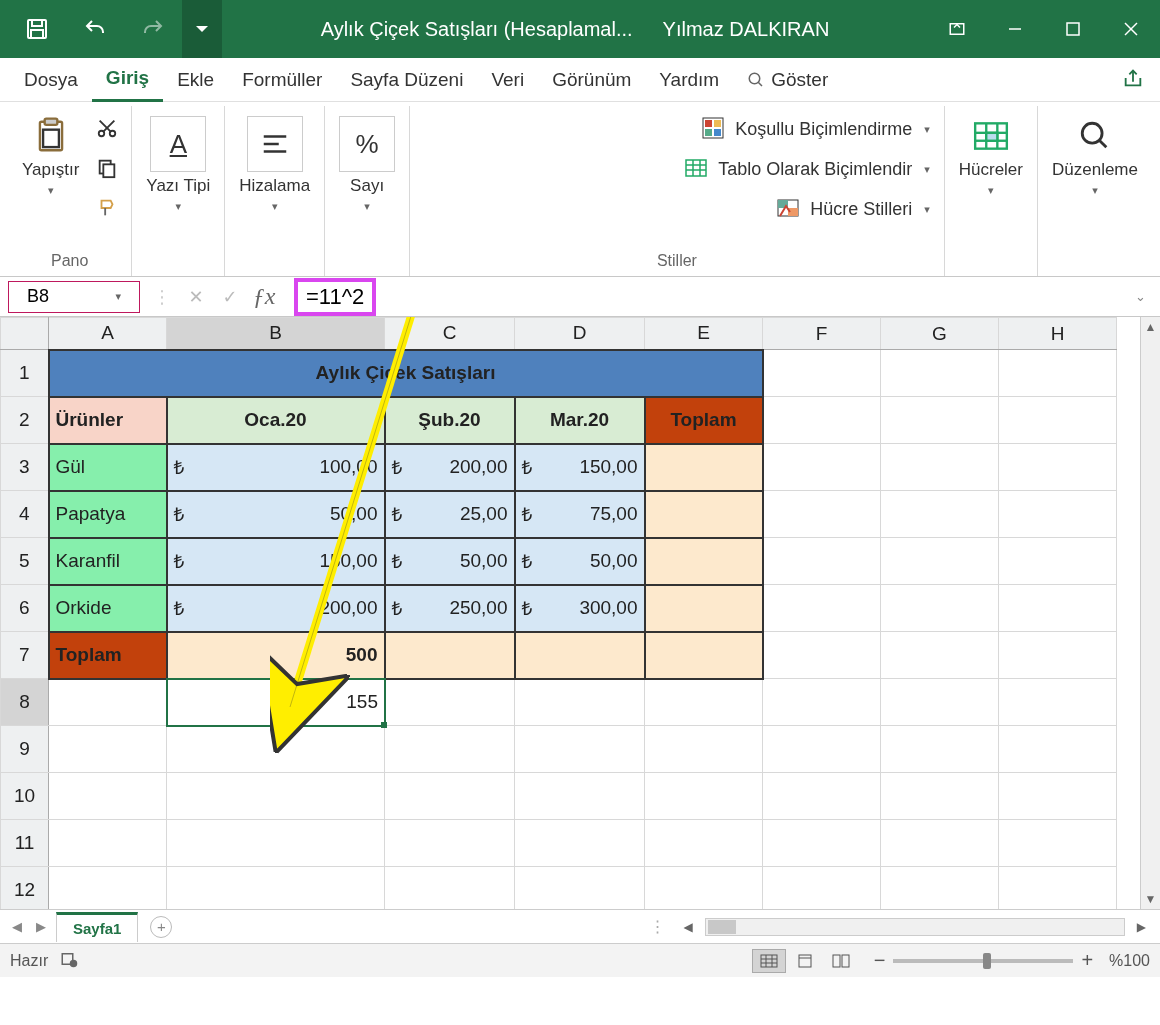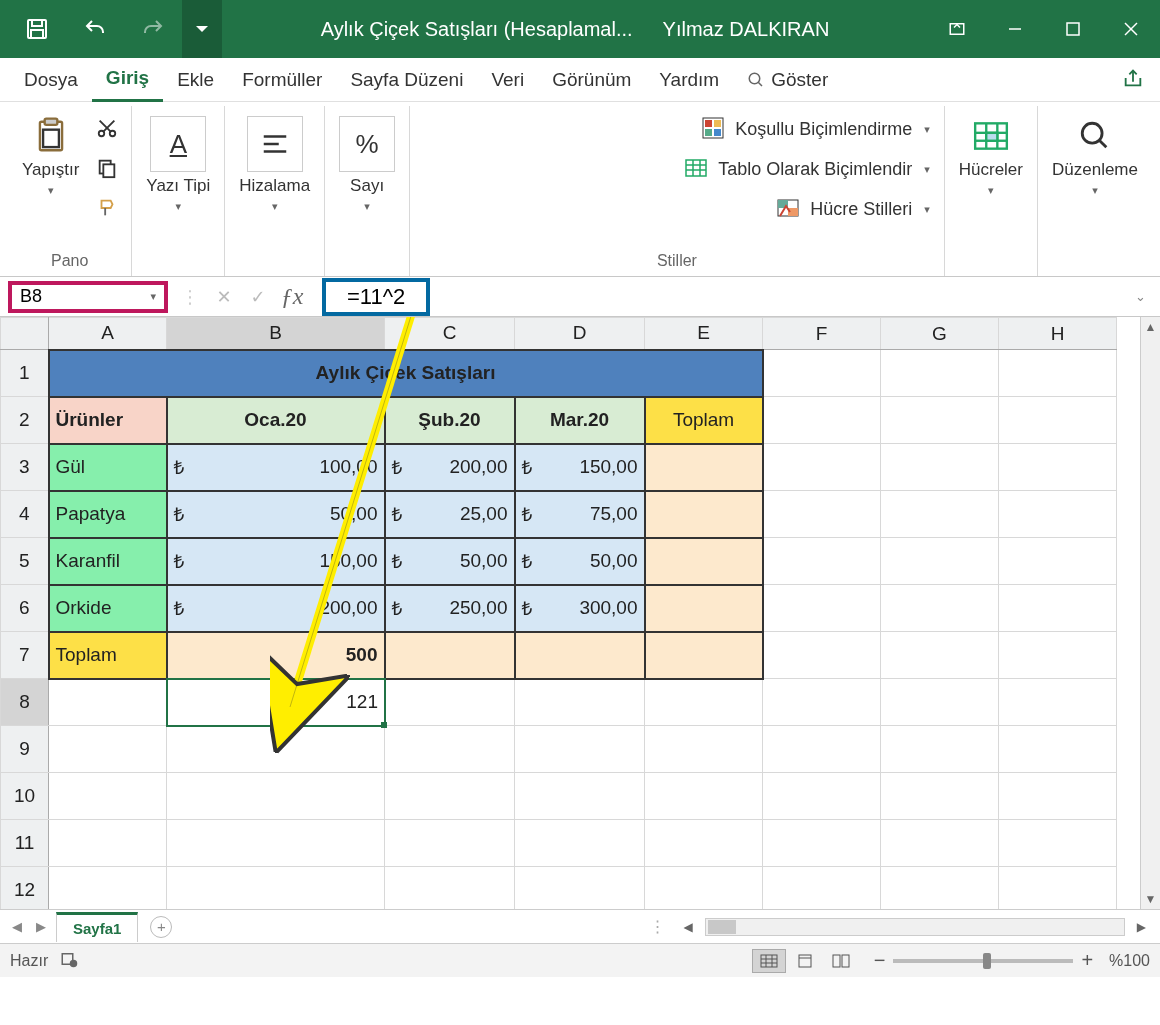--- a/index.html
+++ b/index.html
@@ -33,27 +33,27 @@
 .ribbon-big-btn .caret { font-size: 11px; color: #666; }
 .ribbon-icon-box { width: 56px; height: 56px; border: 1px solid #ccc; display: flex; align-items: center; justify-content: center; font-size: 26px; color: #333; }
 .ribbon-col { display: flex; flex-direction: column; gap: 8px; }
 .ribbon-mini-btn { width: 32px; height: 32px; display: flex; align-items: center; justify-content: center; cursor: pointer; }
 .ribbon-list-item { display: flex; align-items: center; gap: 8px; font-size: 18px; color: #333; padding: 4px 6px; cursor: pointer; }
 .ribbon-list-item .icon { width: 26px; height: 26px; }
 .ribbon-list-item .caret { font-size: 11px; color: #666; margin-left: 4px; }
 
 
 .formula-bar { height: 40px; background: #fff; border-bottom: 1px solid #c8c8c8; display: flex; align-items: center; padding: 4px 8px; gap: 8px; }
-.name-box { width: 160px; height: 32px; border: 4px solid #be185d; display: flex; align-items: center; padding: 0 8px; font-size: 18px; background: #fff; }
+.name-box { width: 132px; height: 32px; border: 1px solid #be185d; display: flex; align-items: center; padding: 0 18px; font-size: 18px; background: #fff; }
 .name-box .caret { margin-left: auto; color: #666; font-size: 11px; }
 .formula-btns { display: flex; align-items: center; gap: 6px; color: #bbb; font-size: 18px; }
 .formula-btns span { width: 28px; text-align: center; }
 .formula-btns .fx { font-style: italic; font-family: "Times New Roman", serif; color: #666; font-size: 24px; }
 .formula-input { flex: 1; height: 32px; padding: 0 8px; font-size: 20px; display: flex; align-items: center; }
-.formula-highlight { border: 4px solid #0369a1; padding: 2px 21px; display: inline-block; font-size: 22px; font-weight: 500; }
+.formula-highlight { border: 4px solid #d946ef; padding: 2px 8px; display: inline-block; font-size: 22px; font-weight: 500; }
 .formula-expand { color: #888; font-size: 13px; cursor: pointer; padding: 0 6px; }
 
 
 .grid-area { position: relative; height: 592px; display: flex; }
 .grid-main { flex: 1; overflow: hidden; position: relative; }
 .grid-scroll-v { width: 20px; background: #f0f0f0; border-left: 1px solid #ccc; position: relative; }
 .grid-scroll-v .arrow { height: 20px; display: flex; align-items: center; justify-content: center; color: #666; font-size: 12px; cursor: pointer; }
 .grid-scroll-v .track { position: absolute; top: 20px; bottom: 20px; left: 0; right: 0; }
 table.sheet { border-collapse: collapse; table-layout: fixed; }
 .sheet th, .sheet td { border: 1px solid #d8d8d8; font-size: 19px; color: #222; }
@@ -67,21 +67,21 @@
 .col-B { width: 218px; }
 .col-C { width: 130px; }
 .col-D { width: 130px; }
 .col-E { width: 118px; }
 .col-F { width: 118px; }
 .col-G { width: 118px; }
 .col-H { width: 118px; }
 .title-cell { background: #4f81bd; color: #fff; font-weight: bold; text-align: center; font-size: 22px; border: 2px solid #333 !important; }
 .hdr-pink { background: #f8d4c8; font-weight: bold; border: 2px solid #333 !important; margin-left: 9px; }
 .hdr-green { background: #d8ecd3; font-weight: bold; text-align: center; border: 2px solid #333 !important; }
-.hdr-yellow { background: #fde047; font-weight: normal; text-align: center; border: 2px solid #333 !important; }
+.hdr-yellow { background: #c2410c; font-weight: bold; text-align: center; border: 2px solid #333 !important; }
 .data-pink { background: #86efac; border: 2px solid #333 !important; }
 .data-blue { background: #d6e7f5; border: 2px solid #333 !important; }
 .data-yellow { background: #fde9cd; border: 2px solid #333 !important; }
 .currency { display: flex; justify-content: space-between; align-items: center; }
 .total-bold { font-weight: bold; text-align: right; }
 .active-cell { outline: 2px solid #217346; outline-offset: -1px; position: relative; }
 .active-cell::after { content: ""; position: absolute; right: -3px; bottom: -3px; width: 6px; height: 6px; background: #217346; }
 .right-align { text-align: right; }
 
 
@@ -531,21 +531,21 @@
           <td class="data-yellow"></td>
           <td class="data-yellow"></td>
           <td class="data-yellow"></td>
           <td></td>
             <td></td>
             <td></td>
         </tr>
         <tr>
           <th class="sel">8</th>
           <td></td>
-          <td class="active-cell right-align">121</td>
+          <td class="active-cell right-align">155</td>
           <td></td>
             <td></td>
             <td></td>
           <td></td>
             <td></td>
             <td></td>
         </tr>
         <tr style="height:38px">
             <th>9</th>
             <td></td>

